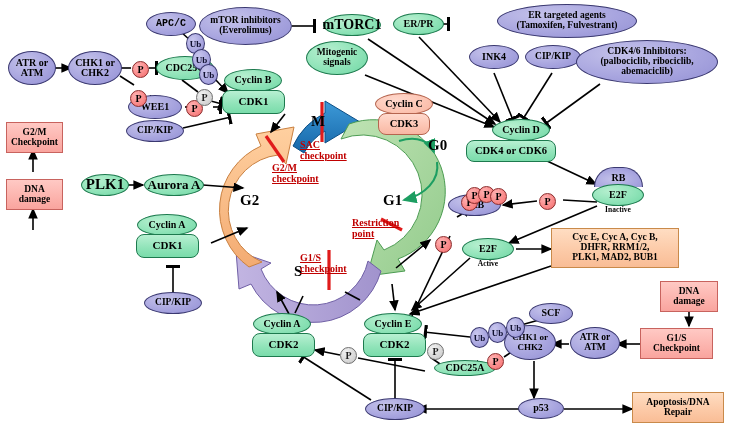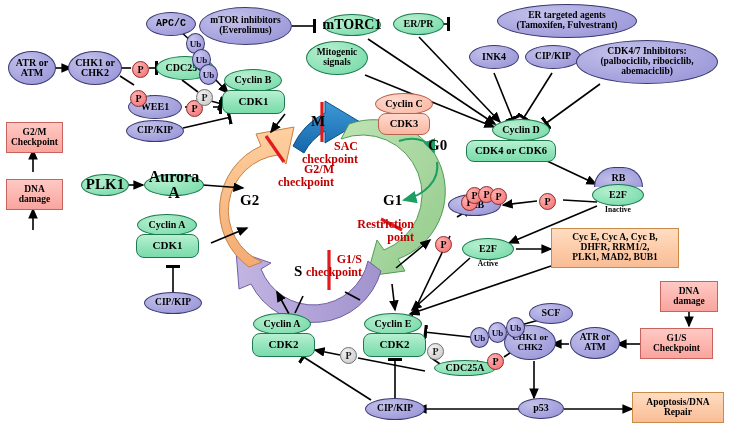--- a/index.html
+++ b/index.html
@@ -41,22 +41,22 @@
   .pbadge.grey{border-color:#6f6f6f;color:#222;
           background:radial-gradient(circle at 34% 30%,#f2f2f2 0%,#d8d8d8 60%,#c2c2c2 100%);}
   .ubadge{position:absolute;width:17px;height:19px;border-radius:50%;
           display:flex;align-items:center;justify-content:center;
           font-size:9px;font-weight:bold;color:#101030;
           border:1px solid #3a3870;
           background:radial-gradient(ellipse at 34% 30%,#c8c6ee 0%,#a8a5df 60%,#9390d4 100%);}
 
   
   .phase{position:absolute;font-weight:bold;color:#000;font-size:15px;}
-  .cklabel{position:absolute;color:#c00000;font-weight:bold;font-size:12px;
-           text-align:right;line-height:1.05;}
+  .cklabel{position:absolute;color:#c00000;font-weight:bold;font-size:10px;
+           text-align:left;line-height:1.05;text-decoration:underline;}
 
   .sub{position:absolute;font-size:7.5px;font-weight:bold;color:#000;text-align:center;}
 </style>
 </head>
 <body>
 
 <div id="stage">
 
   <svg id="wires" viewBox="0 0 733 425">
     <defs>
@@ -242,21 +242,21 @@
     <span style="white-space:pre-line;">G2/M
 Checkpoint</span>
   </div>
   <div class="node bx" style="left:6px;top:179px;width:57px;height:31px;font-size:9.5px;">
     <span style="white-space:pre-line;">DNA
 damage</span>
   </div>
   <div class="node ell green" style="left:81px;top:174px;width:48px;height:22px;font-size:15px;">
     <span>PLK1</span>
   </div>
-  <div class="node ell green" style="left:144px;top:174px;width:60px;height:22px;font-size:16px;">
+  <div class="node ell green" style="left:144px;top:174px;width:60px;height:22px;font-size:13px;">
     <span>Aurora A</span>
   </div>
   <div class="node ell green" style="left:137px;top:214px;width:60px;height:22px;font-size:10px;">
     <span>Cyclin A</span>
   </div>
   <div class="node rr" style="left:136px;top:234px;width:63px;height:24px;font-size:11px;">
     <span>CDK1</span>
   </div>
   <div class="node ell blue" style="left:144px;top:292px;width:58px;height:22px;font-size:9.5px;">
     <span>CIP/KIP</span>
@@ -280,21 +280,21 @@
     <span style="white-space:pre-line;">ER targeted agents
 (Tamoxifen, Fulvestrant)</span>
   </div>
   <div class="node ell blue" style="left:469px;top:45px;width:50px;height:24px;font-size:10px;">
     <span>INK4</span>
   </div>
   <div class="node ell blue" style="left:525px;top:45px;width:56px;height:24px;font-size:9.5px;">
     <span>CIP/KIP</span>
   </div>
   <div class="node ell blue" style="left:576px;top:40px;width:142px;height:44px;font-size:9.5px;">
-    <span style="white-space:pre-line;">CDK4/7 Inhibitors:
+    <span style="white-space:pre-line;">CDK4/6 Inhibitors:
 (palbociclib, ribociclib,
 abemaciclib)</span>
   </div>
   <div class="node ell pinknode" style="left:375px;top:93px;width:58px;height:22px;font-size:10px;">
     <span>Cyclin C</span>
   </div>
   <div class="node rr pinknode" style="left:378px;top:113px;width:52px;height:22px;font-size:10.5px;">
     <span>CDK3</span>
   </div>
   <div class="node ell green" style="left:492px;top:119px;width:58px;height:22px;font-size:10px;">

